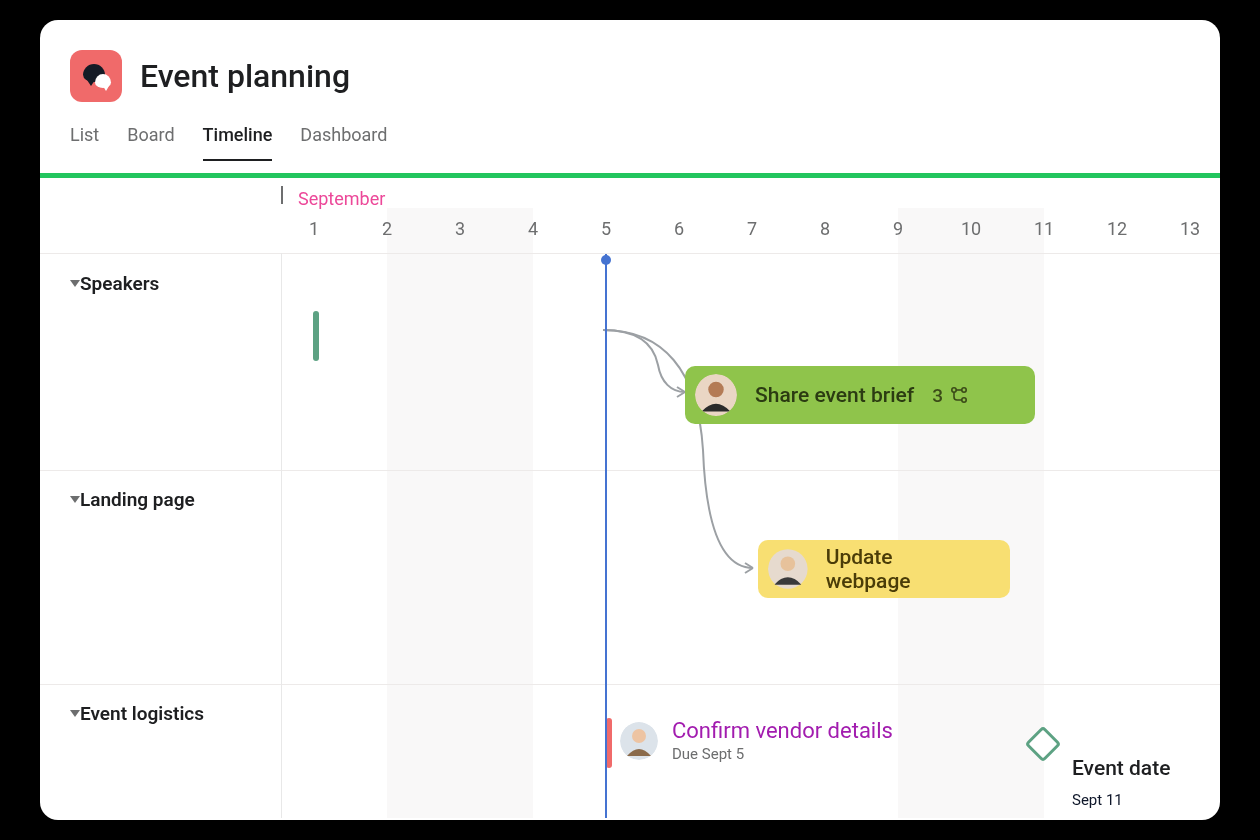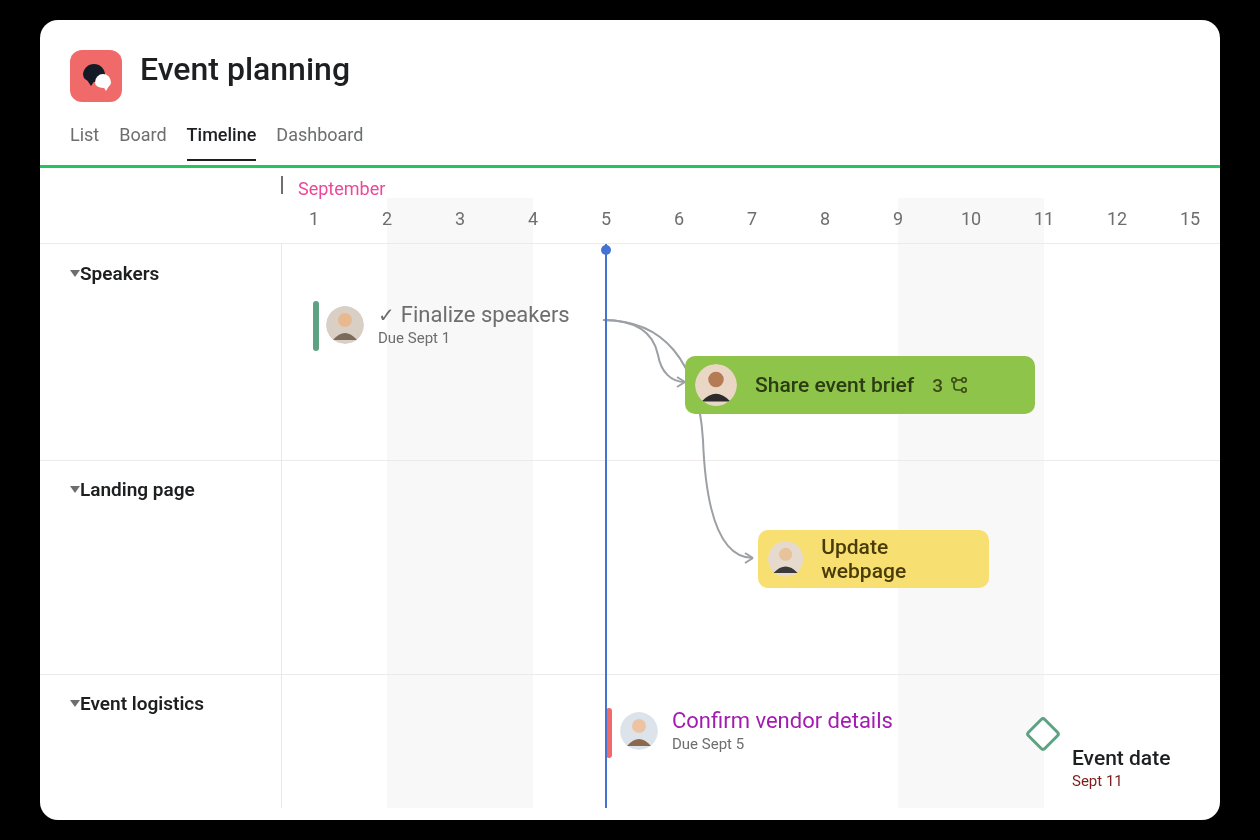--- a/index.html
+++ b/index.html
@@ -2,31 +2,31 @@
 <html><head>
 <meta charset="utf-8">
 <style>
   * { box-sizing: border-box; }
   html, body { margin:0; padding:0; font-family: -apple-system, "Segoe UI", Roboto, Helvetica, Arial, sans-serif; color:#1e1f21; }
   body { background:#000; display:flex; align-items:flex-start; justify-content:center; }
   .app-window {
     width: 1180px; height: 800px; background:#fff; border-radius:18px; margin:20px;
     box-shadow: 0 8px 40px rgba(0,0,0,0.35); overflow:hidden; position:relative;
   }
-  .header { padding: 30px 30px 0 30px; display:flex; gap:18px; }
+  .header { padding: 30px 30px 0 30px; display:flex; align-items:center; gap:18px; }
   .project-icon {
     width:52px; height:52px; border-radius:12px; background:#f06a6a;
     display:flex; align-items:center; justify-content:center; position:relative;
   }
   .bubble-dark { width:22px; height:18px; background:#151b26; border-radius:50% 50% 50% 50% / 60% 60% 40% 40%; position:absolute; top:14px; left:13px;}
   .bubble-dark::after{ content:""; position:absolute; bottom:-4px; left:4px; width:0;height:0; border-left:4px solid transparent;border-right:4px solid transparent;border-top:6px solid #151b26;}
   .bubble-light { width:16px; height:14px; background:#fff; border-radius:50% 50% 50% 50% / 60% 60% 40% 40%; position:absolute; top:24px; left:25px;}
   .bubble-light::after{ content:""; position:absolute; bottom:-3px; right:2px; width:0;height:0; border-left:3px solid transparent;border-right:3px solid transparent;border-top:5px solid #fff;}
   .title { font-size:32px; font-weight:500; }
-  .tabs { display:flex; gap:20px; padding: 22px 30px 4px 30px; border-bottom:3px solid #22c55e; }
+  .tabs { display:flex; gap:28px; padding: 22px 30px 12px 30px; border-bottom:5px solid #22c55e; }
   .tab { padding-bottom:14px; font-size:18px; color:#6d6e6f; cursor:pointer; }
   .tab.active { color:#1e1f21; border-bottom:2px solid #1e1f21; font-weight:500;}
   .timeline-area { position:relative; height:640px; overflow:hidden;}
   .month-label { position:absolute; left:258px; top:10px; color:#ec4899; font-size:18px; }
   .month-tick { position:absolute; left:241px; top:8px; width:2px; height:18px; background:#6d6e6f;}
   .date-row { position:absolute; top:40px; left:0; right:0; height:30px; }
   .date-cell { position:absolute; top:0; font-size:18px; color:#6d6e6f; transform:translateX(-50%);}
   .hsep { position:absolute; left:0; right:0; height:1px; background:#edeae9; }
   .vsel { position:absolute; top:75px; bottom:0; border-left:1px solid #e8e8e8;}
   .weekend { position:absolute; top:30px; bottom:0; background:#f9f8f8; }
@@ -47,21 +47,21 @@
 
   .bar { position:absolute; height:58px; border-radius:10px; display:flex; align-items:center; gap:18px; padding:0 36px 0 10px; z-index:5;}
   .bar.green { background:#8FC44B; color:#2b3b12;}
   .bar.yellow{ background:#F8DF72; color:#4a3c08;}
   .bar .label{ font-size:21px; font-weight:500;}
   .subtask-count{ display:flex; align-items:center; gap:6px; font-size:19px; font-weight:500; color:#3b4a18;}
 
   .milestone { position:absolute; width:26px; height:26px; border:3px solid #5da283; transform:rotate(45deg); border-radius:4px; background:#fff; z-index:5;}
   .milestone-label{ position:absolute; z-index:5;}
   .milestone-label .t{ font-size:21px; font-weight:500;margin-top:32px;}
-  .milestone-label .s{ font-size:15px; color:#7f1d1d; margin-top:2px;}
+  .milestone-label .s{ font-size:15px; color:#0f172a; margin-top:11px;}
 
   svg.dep{ position:absolute; z-index:2; overflow:visible;}
 </style>
 </head>
 <body>
 
 <div class="app-window">
   <div class="header">
     <div class="project-icon">
       <div class="bubble-dark"></div>
@@ -91,21 +91,21 @@
       <div class="date-cell" style="left:420px">3</div>
       <div class="date-cell" style="left:493px">4</div>
       <div class="date-cell" style="left:566px">5</div>
       <div class="date-cell" style="left:639px">6</div>
       <div class="date-cell" style="left:712px">7</div>
       <div class="date-cell" style="left:785px">8</div>
       <div class="date-cell" style="left:858px">9</div>
       <div class="date-cell" style="left:931px">10</div>
       <div class="date-cell" style="left:1004px">11</div>
       <div class="date-cell" style="left:1077px">12</div>
-      <div class="date-cell" style="left:1150px">15</div>
+      <div class="date-cell" style="left:1150px">13</div>
     </div>
 
     <div class="hsep" style="top:75px;"></div>
     <div class="hsep" style="top:292px;"></div>
     <div class="hsep" style="top:506px;"></div>
 
     <div class="vsel" style="left:241px"></div>
     <div class="today-line" style="left:565px"></div>
     <div class="today-dot" style="left:566px; top:82px"></div>
 
@@ -125,35 +125,20 @@
     <svg class="dep" style="left:563px; top:152px;" width="90" height="72">
       <path d="M0 0 C 30 0 50 10 55 35 C 58 52 68 62 82 62" fill="none" stroke="#9ca0a4" stroke-width="2"></path>
       <path d="M82 62 l -8 -5 M82 62 l -8 5" fill="none" stroke="#9ca0a4" stroke-width="2"></path>
     </svg>
     <svg class="dep" style="left:563px; top:152px;" width="160" height="250">
       <path d="M0 0 C 60 0 95 40 100 120 C 103 200 120 238 150 238" fill="none" stroke="#9ca0a4" stroke-width="2"></path>
       <path d="M150 238 l -8 -5 M150 238 l -8 5" fill="none" stroke="#9ca0a4" stroke-width="2"></path>
     </svg>
 
     <div class="pill" style="left:273px; top:133px; height:50px; background:#5da283"></div>
-    <div class="task" style="left:286px; top:134px;">
-      <span class="avatar">
-        <svg viewBox="0 0 38 38">
-            <circle cx="19" cy="19" r="19" fill="#d9cfc5"></circle>
-            <circle cx="19" cy="14" r="7" fill="#e8b88f"></circle>
-            <path d="M7 34 q12 -14 24 0" fill="#7a6a5a"></path>
-          </svg>
-      </span>
-      <div>
-        <div class="task-title done">
-          <span class="check">✓</span><span>Finalize speakers</span>
-        </div>
-        <div class="task-sub">Due Sept 1</div>
-      </div>
-    </div>
 
     <div class="bar green" style="left:645px; top:188px; width:350px;">
       <span class="avatar" style="width:42px;height:42px">
         <svg viewBox="0 0 38 38">
             <circle cx="19" cy="19" r="19" fill="#ead6c4"></circle>
             <circle cx="19" cy="14" r="7" fill="#b47b55"></circle>
             <path d="M6 34 q13 -14 26 0" fill="#2b2b2b"></path>
           </svg>
       </span>
       <span class="label">Share event brief</span>
@@ -162,21 +147,21 @@
         <svg width="20" height="20" viewBox="0 0 20 20">
           <circle cx="5" cy="5" r="2.2" fill="none" stroke="#3b4a18" stroke-width="1.6"></circle>
           <circle cx="15" cy="5" r="2.2" fill="none" stroke="#3b4a18" stroke-width="1.6"></circle>
           <circle cx="15" cy="15" r="2.2" fill="none" stroke="#3b4a18" stroke-width="1.6"></circle>
           <path d="M5 7 v5 q0 3 3 3 h5" fill="none" stroke="#3b4a18" stroke-width="1.6"></path>
           <path d="M7 5 h6" fill="none" stroke="#3b4a18" stroke-width="1.6"></path>
         </svg>
       </span>
     </div>
 
-    <div class="bar yellow" style="left:718px; top:362px; width:231px;">
+    <div class="bar yellow" style="left:718px; top:362px; width:252px;">
       <span class="avatar" style="width:42px;height:42px">
         <svg viewBox="0 0 38 38">
             <circle cx="19" cy="19" r="19" fill="#e6dace"></circle>
             <circle cx="19" cy="14" r="7" fill="#e7c29b"></circle>
             <path d="M6 34 q13 -14 26 0" fill="#3a3a3a"></path>
           </svg>
       </span>
       <span class="label">Update webpage</span>
     </div>
 

